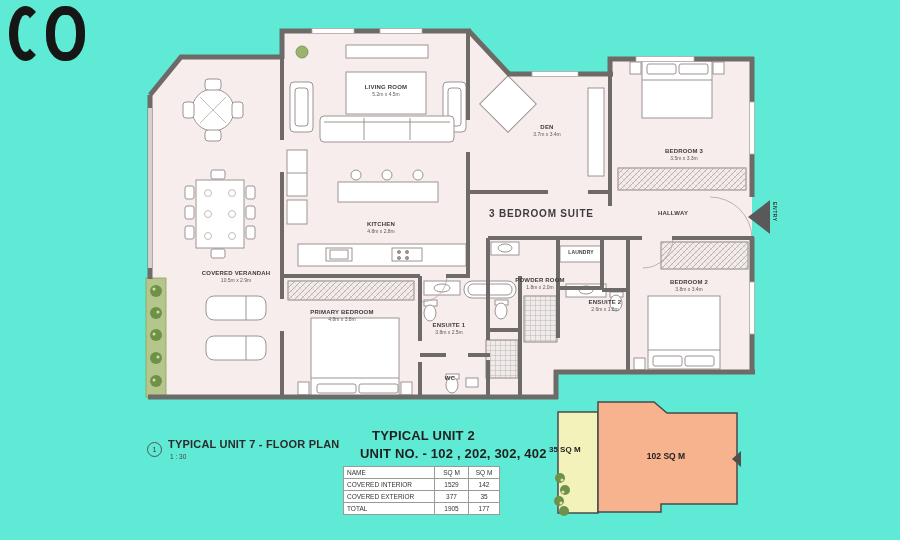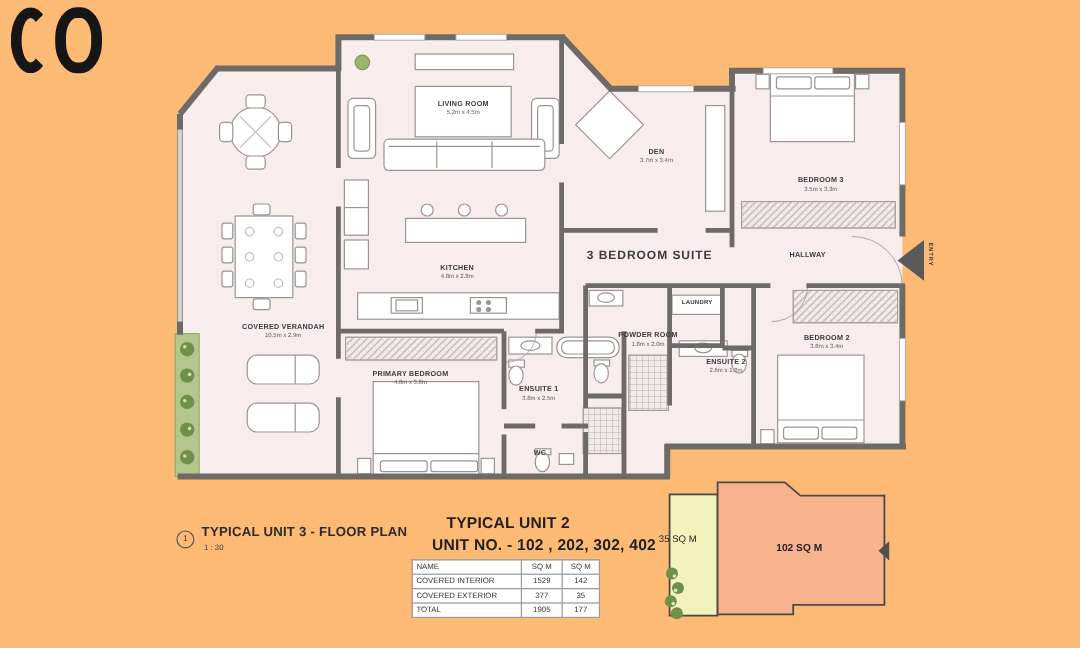--- a/index.html
+++ b/index.html
@@ -1,17 +1,17 @@
 <!DOCTYPE html>
 <html><head>
 <meta charset="utf-8">
 <style>
   html,body{margin:0;padding:0;background:#fff;width:900px;height:540px;overflow:hidden;
     font-family:"Liberation Sans", sans-serif;}
-  .stage{position:relative;width:900px;height:540px;background:#fdba74;}
+  .stage{position:relative;width:900px;height:540px;background:#5eead4;}
   .plan-svg{position:absolute;left:0;top:0;}
 
   
   .logo{position:absolute;left:9px;top:6px;display:flex;gap:4px;align-items:center;}
   .logo-c{display:block;width:15px;height:37px;border:9px solid #161616;border-right-color:transparent;border-radius:50%;}
   .logo-o{display:block;width:21px;height:37px;border:9px solid #161616;border-radius:46%;}
 
   
   .rlabel{position:absolute;transform:translateX(-50%);display:flex;flex-direction:column;
     align-items:center;gap:1px;white-space:nowrap;text-align:center;line-height:1.1;}
@@ -32,21 +32,21 @@
   .unit-title{position:absolute;left:340px;top:428px;font-size:13px;font-weight:bold;color:#1f1f1f;letter-spacing:.2px;margin-left:32px;}
   .unit-subtitle{position:absolute;left:340px;top:446px;font-size:13px;font-weight:bold;color:#1f1f1f;letter-spacing:.2px;margin-left:20px;}
 
   
   .area-table{position:absolute;left:343px;top:466px;border-collapse:collapse;table-layout:fixed;}
   .area-table td{border:1px solid #9a9a9a;font-size:6.5px;color:#333;height:11px;padding:0 0 0 3px;background:#fff;}
   .area-table td.num{text-align:center;padding:0;}
   .col-name{width:87px;} .col-a{width:33px;} .col-b{width:30px;}
 
   
-  .key-ext{position:absolute;left:549px;top:445px;font-size:8px;font-weight:normal;color:#222;}
+  .key-ext{position:absolute;left:549px;top:445px;font-size:8px;font-weight:bold;color:#222;}
   .key-int{position:absolute;left:666px;top:451px;transform:translateX(-50%);font-size:8.5px;font-weight:bold;color:#222;}
 </style>
 </head>
 <body>
 
 <div class="stage">
 
   <div class="logo">
     <span class="logo-c"></span>
     <span class="logo-o"></span>
@@ -336,21 +336,21 @@
     <span class="rdims">3.8m x 3.4m</span>
   </div>
   <div class="rlabel" style="left:450px;top:375px">
     <span class="rname">WC</span>
   </div>
 
   <div class="suite-label">3 BEDROOM SUITE</div>
   <div class="entry-label">ENTRY</div>
 
   <div class="marker-circle">1</div>
-  <div class="fp-title">TYPICAL UNIT 3 - FLOOR PLAN</div>
+  <div class="fp-title">TYPICAL UNIT 7 - FLOOR PLAN</div>
   <div class="fp-scale">1 : 30</div>
 
   <div class="unit-title">TYPICAL UNIT 2</div>
   <div class="unit-subtitle">UNIT NO. - 102 , 202, 302, 402</div>
 
   <table class="area-table">
     <tbody>
         <tr>
       <td class="col-name">NAME</td>
       <td class="col-a num">SQ M</td>

